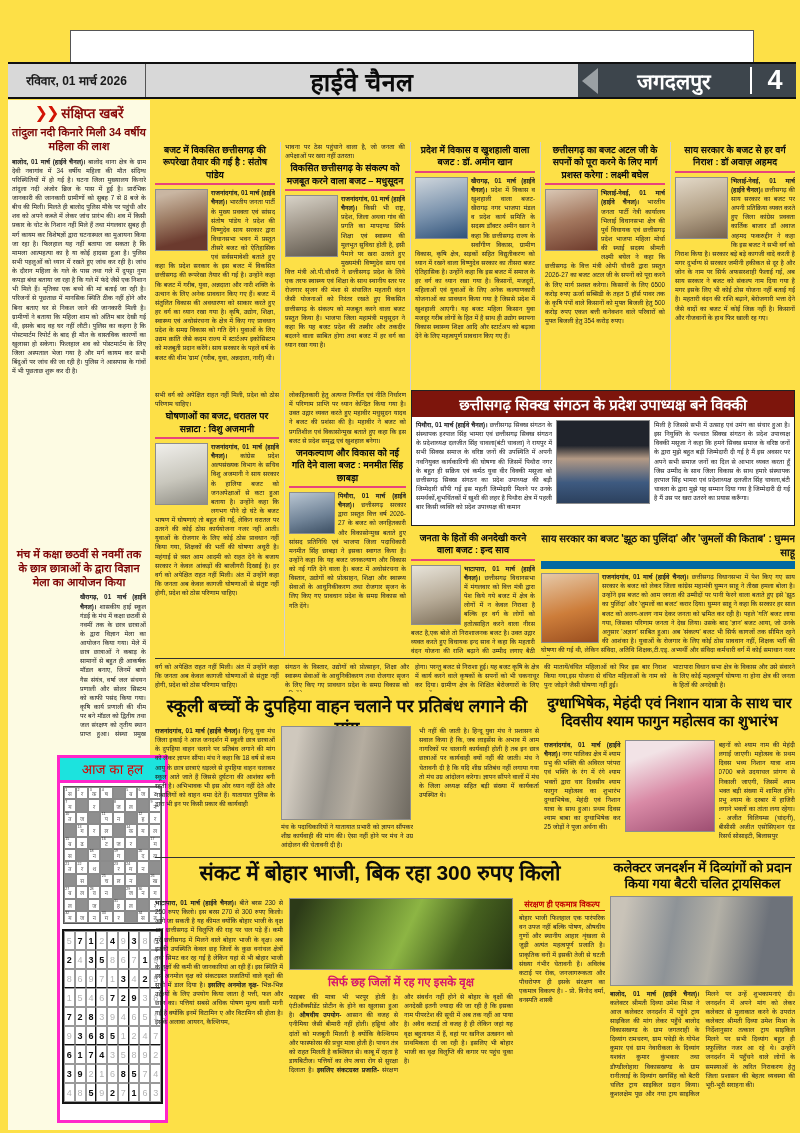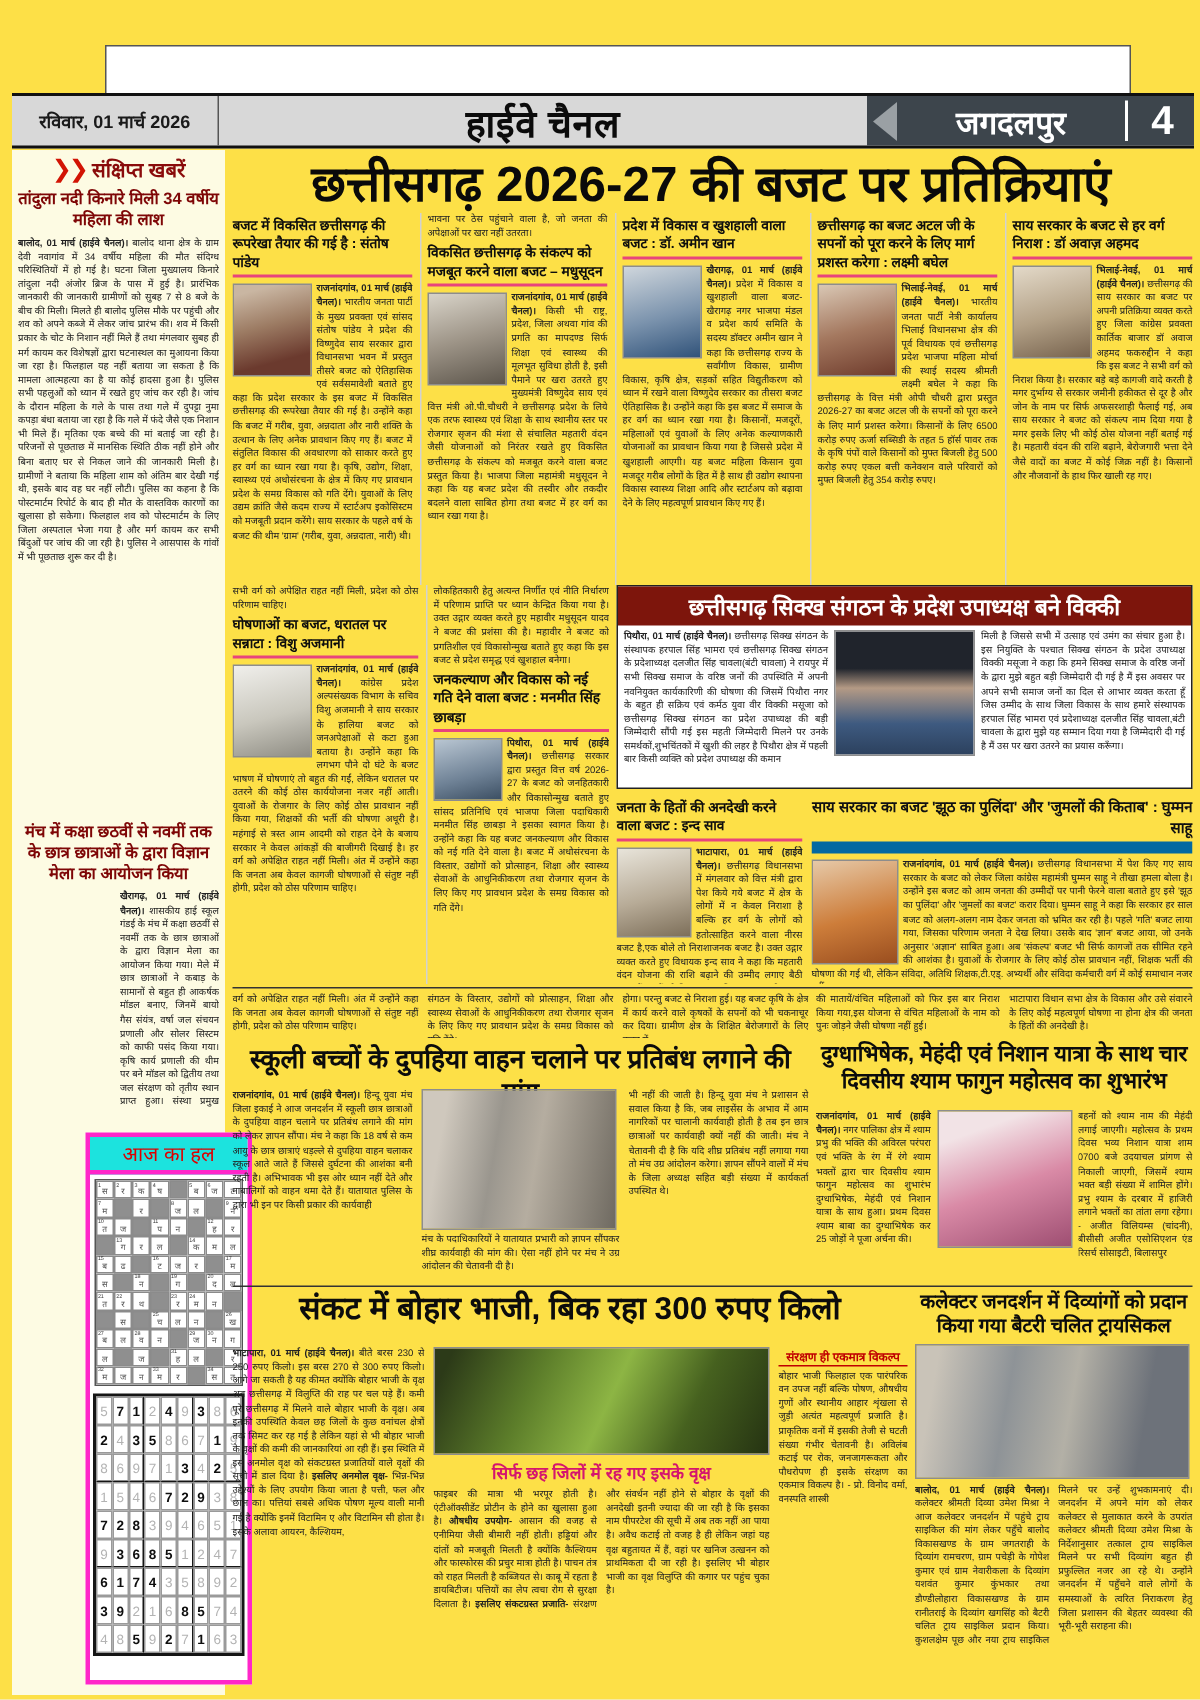--- a/index.html
+++ b/index.html
@@ -39,21 +39,21 @@
 .su-cell{border:.5px solid #9a9a9a;display:flex;align-items:center;justify-content:center;font-size:9px;color:#b3b3b3}
 .su-cell.given{color:#0e0e0e;font-weight:bold}
 .su-cell.br{border-right:1.7px solid #151515}
 .su-cell.bb{border-bottom:1.7px solid #151515}
 
 .photo{border:1px solid #8d8d8d}
 .fl{float:left;margin:1px 3px 1px 0}
 .bud-row{left:155px;top:142px;width:640px;height:248px;display:flex;gap:5px}
 .bud-col{flex:1;overflow:hidden;border-left:1px solid #d2d2d2;padding-left:4px}
 .bud-col:first-child{border-left:none;padding-left:0}
-.bud-head{font-size:9.2px;font-weight:bold;line-height:1.35;padding-bottom:2px;border-bottom:2px solid #e8447c;margin-bottom:3px;color:#0d0d0d}
+.bud-head{font-size:9.2px;font-weight:bold;text-align:center;line-height:1.35;padding-bottom:2px;border-bottom:2px solid #e8447c;margin-bottom:3px;color:#0d0d0d}
 .pre{margin-bottom:2px}
 .p-sm{width:53px;height:62px}
 .mid-col{overflow:hidden}
 .vicky{left:411px;top:390px;width:384px;height:136px;border:1.5px solid #222;background:#fff}
 .vk-bar{background:#7d150c;color:#fff;font-weight:bold;font-size:15px;text-align:center;padding:3px 0}
 .vk-body{display:flex;gap:4px;padding:3px 4px;height:107px;overflow:hidden}
 .vk-body .photo{width:94px;height:84px;flex:0 0 auto}
 .gh-head{font-size:10px;font-weight:bold;text-align:right;line-height:1.35;border-bottom:8px solid #0369a1;padding-bottom:2px;margin-bottom:3px}
 .sec-head{font-weight:bold;color:#0c0c0c;text-align:center;line-height:1.25}
 .rule{background:#333;height:1px}
@@ -88,21 +88,20 @@
     <div class="date">रविवार, 01 मार्च 2026</div>
     <div class="title">हाईवे चैनल</div>
     <div class="edbox">
       <span class="chev"></span>
       <span class="edname">जगदलपुर</span>
       <span class="edsep"></span>
       <span class="edno">4</span>
     </div>
   </div>
 
-  <div class="abs mainhead">छत्तीसगढ़ 2026-27 की बजट पर प्रतिक्रियाएं</div>
 
   <div class="abs sidebar">
     <div class="badge">
       <span class="chevs">❯❯</span>
       <span class="lbl">संक्षिप्त खबरें</span>
     </div>
     <div class="sb-head">तांदुला नदी किनारे मिली 34 वर्षीय महिला की लाश</div>
     <div class="body-txt clip" style="height:388px">
       <b class="dl">बालोद, 01 मार्च (हाईवे चैनल)।</b>
       <span>बालोद थाना क्षेत्र के ग्राम देवी नवागांव में 34 वर्षीय महिला की मौत संदिग्ध परिस्थितियों में हो गई है। घटना जिला मुख्यालय किनारे तांदुला नदी अंजोर ब्रिज के पास में हुई है। प्रारंभिक जानकारी की जानकारी ग्रामीणों को सुबह 7 से 8 बजे के बीच की मिली। मिलते ही बालोद पुलिस मौके पर पहुंची और शव को अपने कब्जे में लेकर जांच प्रारंभ की। शव में किसी प्रकार के चोट के निशान नहीं मिले हैं तथा मंगलवार सुबह ही मर्ग कायम कर विशेषज्ञों द्वारा घटनास्थल का मुआयना किया जा रहा है। फिलहाल यह नहीं बताया जा सकता है कि मामला आत्महत्या का है या कोई हादसा हुआ है। पुलिस सभी पहलुओं को ध्यान में रखते हुए जांच कर रही है। जांच के दौरान महिला के गले के पास तथा गले में दुपट्टा नुमा कपड़ा बंधा बताया जा रहा है कि गले में फंदे जैसे एक निशान भी मिले हैं। मृतिका एक बच्चे की मां बताई जा रही है। परिजनों से पूछताछ में मानसिक स्थिति ठीक नहीं होने और बिना बताए घर से निकल जाने की जानकारी मिली है। ग्रामीणों ने बताया कि महिला शाम को अंतिम बार देखी गई थी, इसके बाद वह घर नहीं लौटी। पुलिस का कहना है कि पोस्टमार्टम रिपोर्ट के बाद ही मौत के वास्तविक कारणों का खुलासा हो सकेगा। फिलहाल शव को पोस्टमार्टम के लिए जिला अस्पताल भेजा गया है और मर्ग कायम कर सभी बिंदुओं पर जांच की जा रही है। पुलिस ने आसपास के गांवों में भी पूछताछ शुरू कर दी है।</span>

